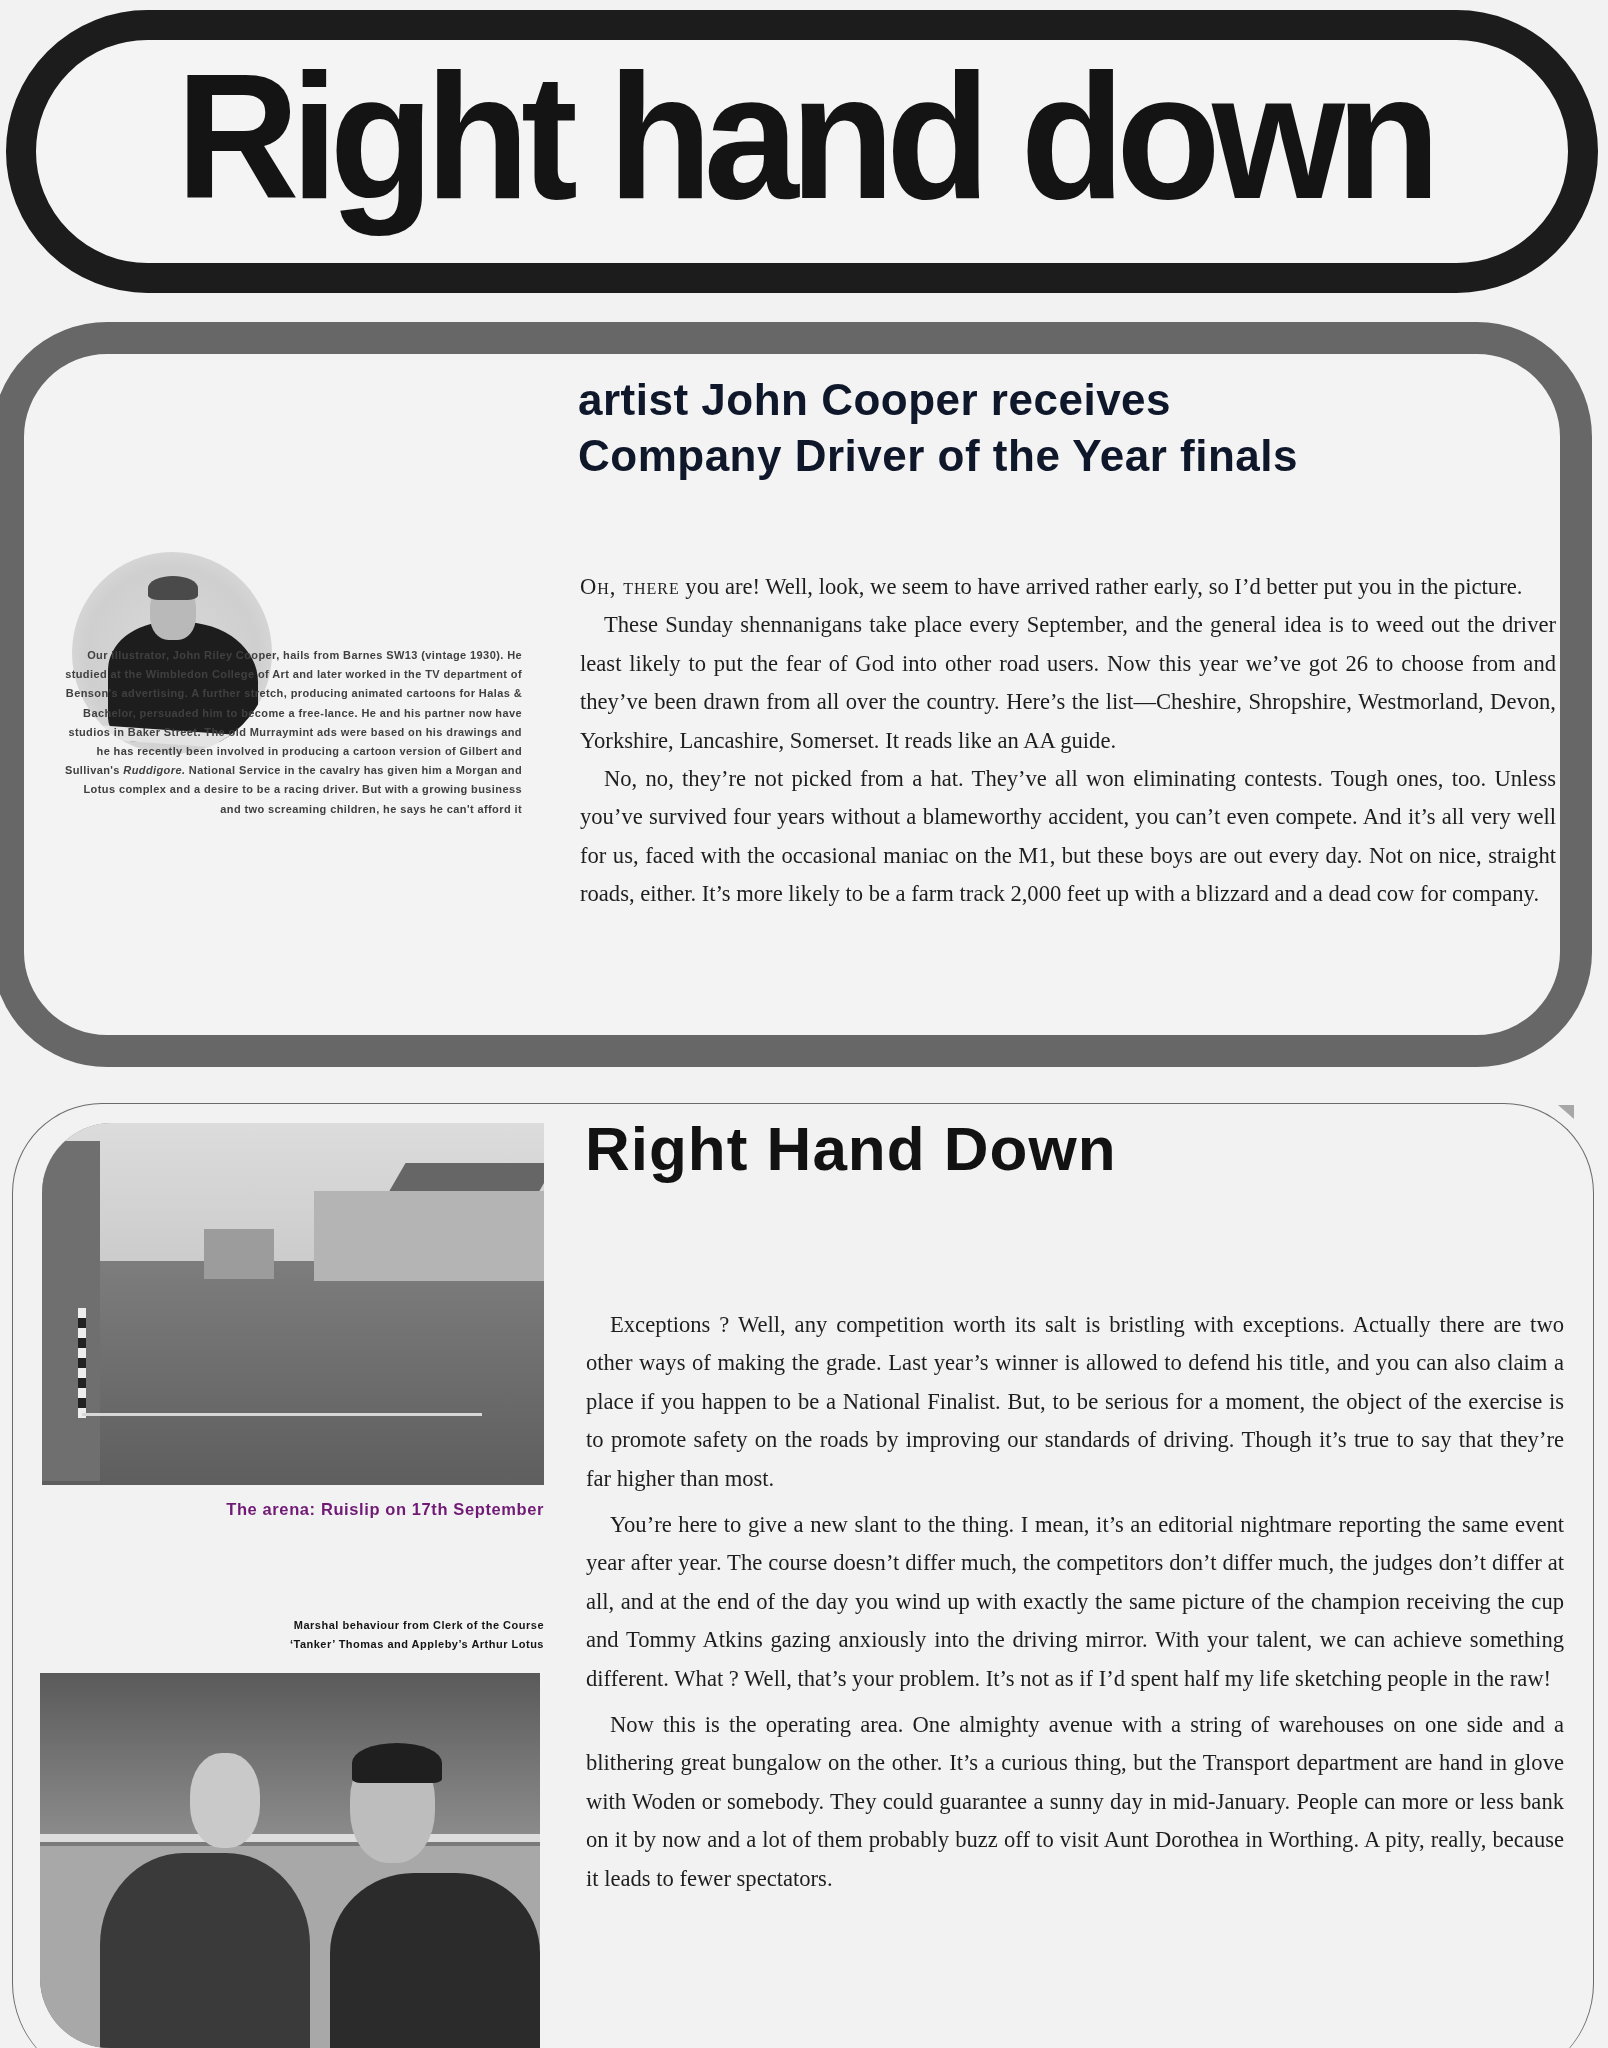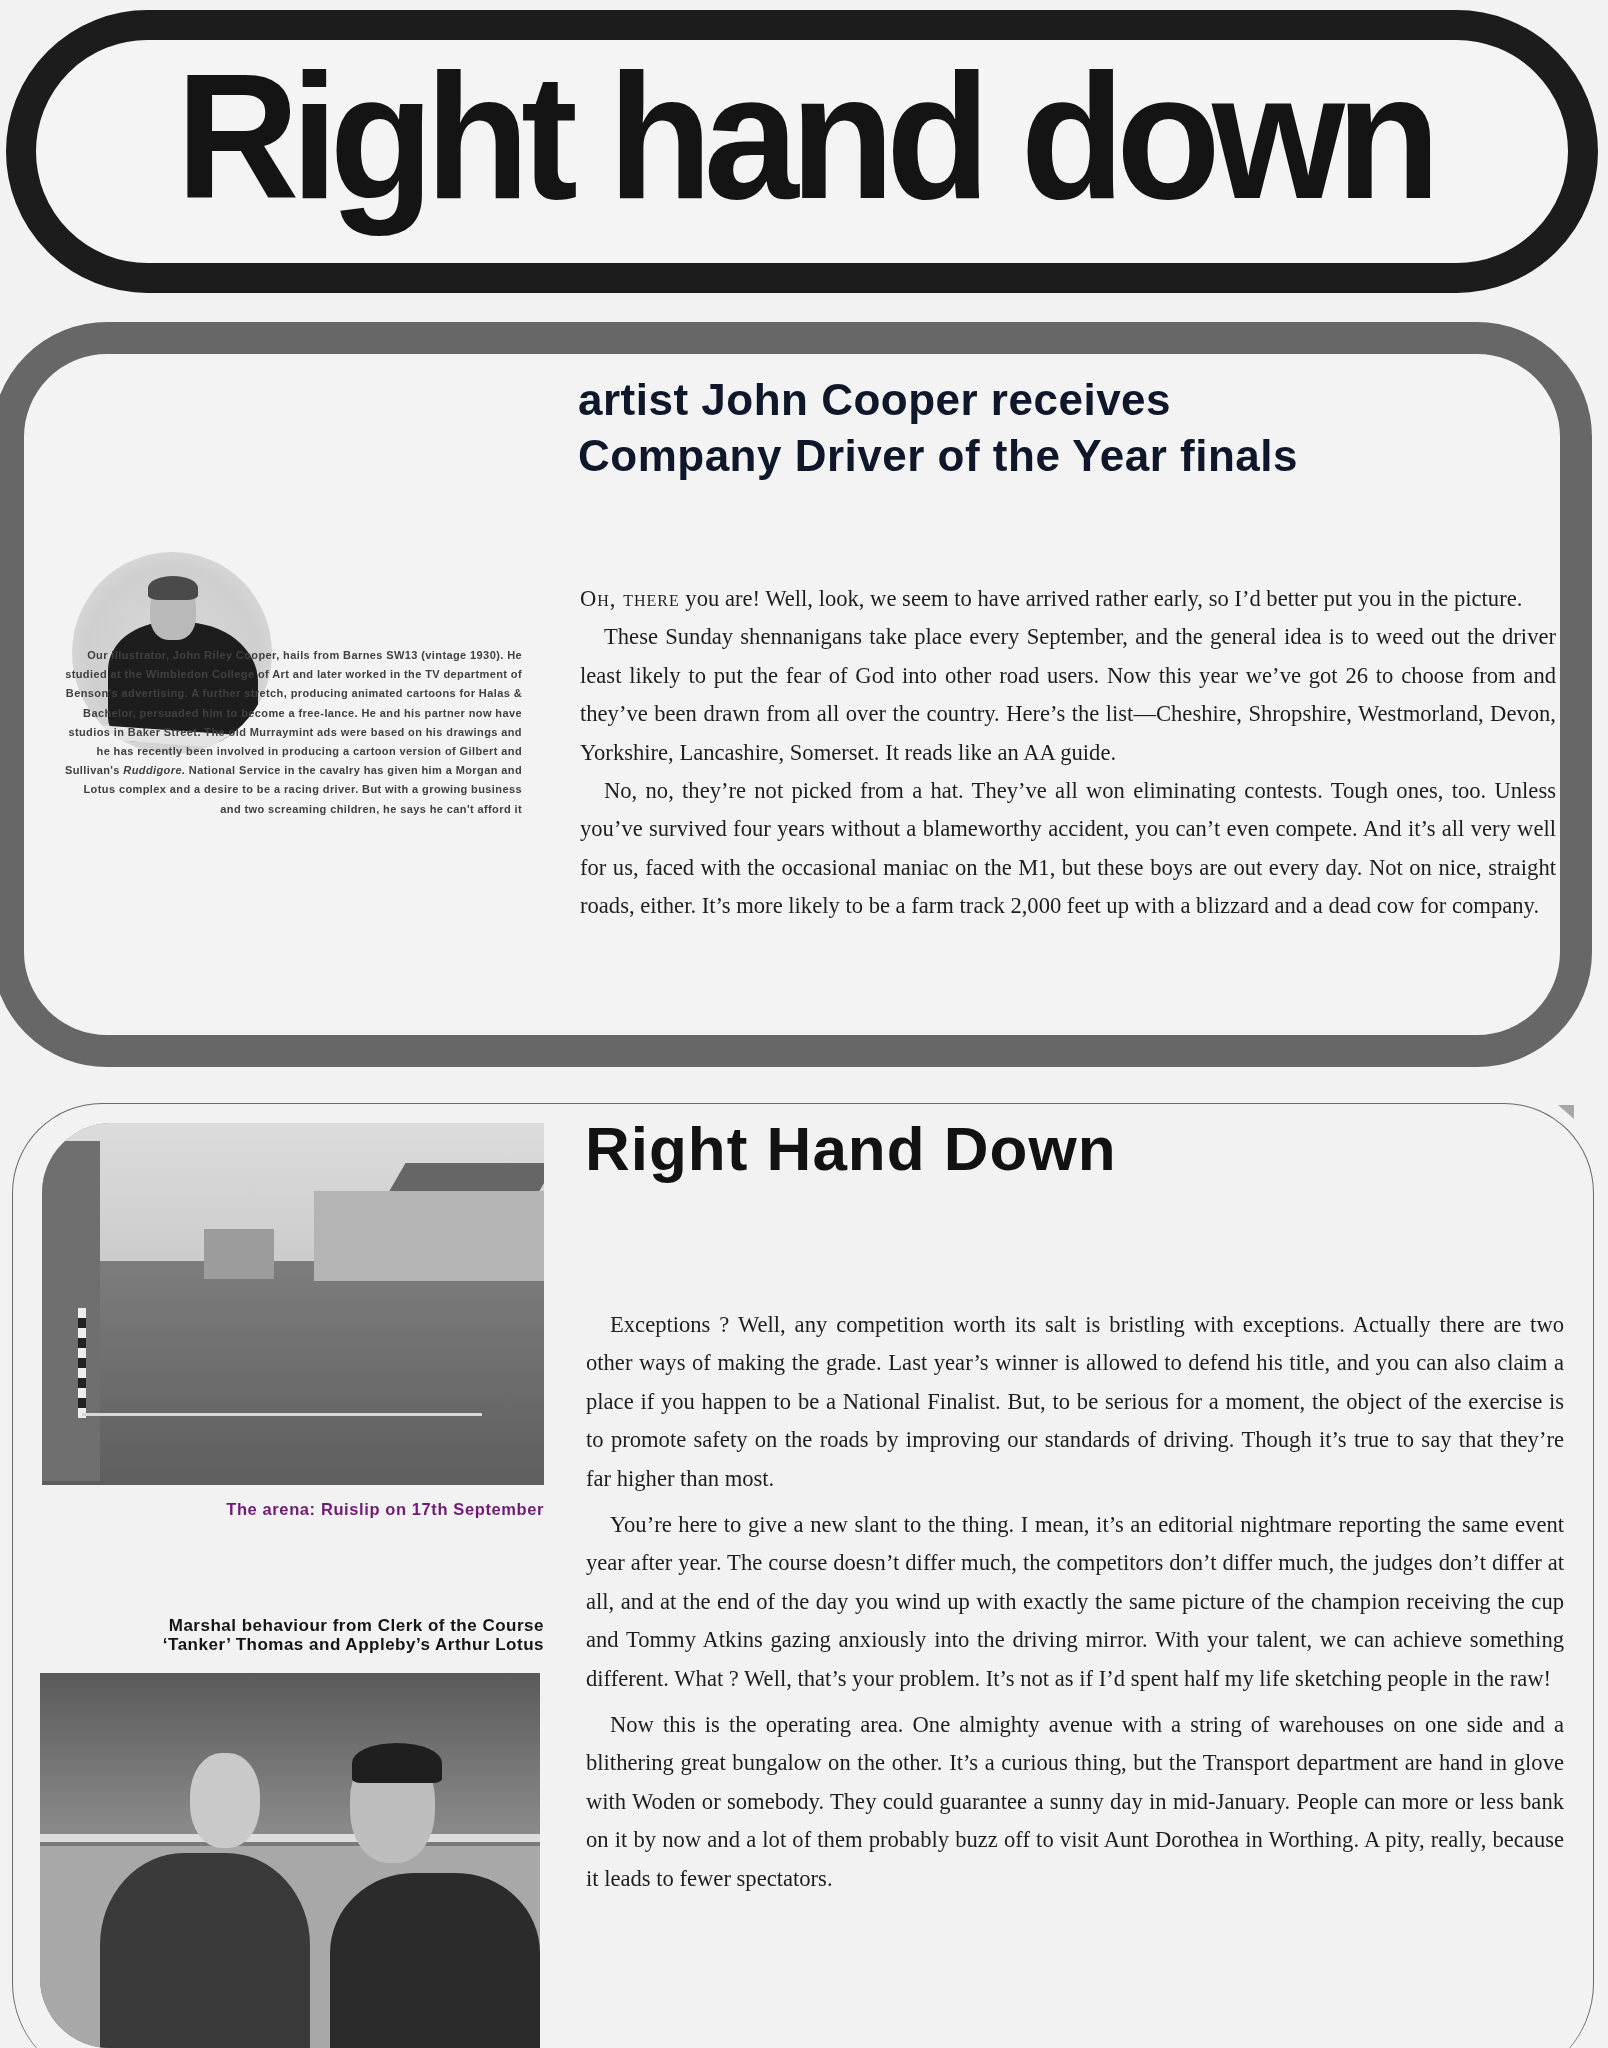--- a/index.html
+++ b/index.html
@@ -49,21 +49,21 @@
     font-family:"Liberation Sans", sans-serif; font-weight:700;
     font-size:11px; line-height:19.2px; color:#404040; letter-spacing:0.4px;
   }
   .body-text {
     position:absolute; font-size:22.6px; line-height:38.4px;
     text-align:justify; color:#1e1e1e;
   }
   .body-text p { margin:0 0 0 0; text-indent:24px; }
   .body-text p.first { text-indent:0; }
   .smallcaps { font-variant:small-caps; letter-spacing:1px; }
-  .intro-body { left:580px; top:580px; width:976px; }
+  .intro-body { left:580px; top:568px; width:976px; }
 
   
   .lower-frame {
     position:absolute; left:12px; top:1103px; width:1582px; height:980px;
     box-sizing:border-box; border:1.5px solid #6a6a6a; border-radius:90px 90px 100px 100px;
     border-bottom:none;
   }
   .corner-mark {
     position:absolute; left:1558px; top:1105px; width:0; height:0;
     border-left:16px solid transparent; border-top:14px solid #a7a7a7;
@@ -90,21 +90,21 @@
   .arena-line { position:absolute; left:40px; top:290px; width:400px; height:3px; background:#d8d8d8; }
 
   .caption-arena {
     position:absolute; left:170px; top:1500px; width:374px; text-align:right;
     font-family:"Liberation Sans", sans-serif; font-weight:700;
     font-size:16.5px; letter-spacing:0.6px; color:#701a75;
   }
   .caption-marshal {
     position:absolute; left:80px; top:1616px; width:464px; text-align:right;
     font-family:"Liberation Sans", sans-serif; font-weight:700;
-    font-size:17px; line-height:19px; letter-spacing:0.5px; color:#141414;
+    font-size:11px; line-height:19px; letter-spacing:0.5px; color:#141414;
   }
   .photo-marshal { left:40px; top:1673px; width:500px; height:375px; border-bottom-left-radius:70px; background:#7a7a7a; }
   .m-window { position:absolute; left:0; top:0; width:100%; height:45%; background:linear-gradient(#5a5a5a,#8d8d8d); }
   .m-sill { position:absolute; left:0; top:43%; width:100%; height:8px; background:#ddd; }
   .m-wall { position:absolute; left:0; top:46%; width:100%; height:54%; background:#a8a8a8; }
   .m-man1 { position:absolute; left:60px; top:180px; width:210px; height:230px; border-radius:40% 40% 0 0; background:#3a3a3a; }
   .m-head1 { position:absolute; left:150px; top:80px; width:70px; height:95px; border-radius:45%; background:#c9c9c9; }
   .m-man2 { position:absolute; left:290px; top:200px; width:210px; height:200px; border-radius:40% 40% 0 0; background:#2b2b2b; }
   .m-head2 { position:absolute; left:310px; top:75px; width:85px; height:115px; border-radius:45%; background:#bdbdbd; }
   .m-hair2 { position:absolute; left:312px; top:70px; width:90px; height:40px; border-radius:50% 50% 10% 10%; background:#1f1f1f; }

